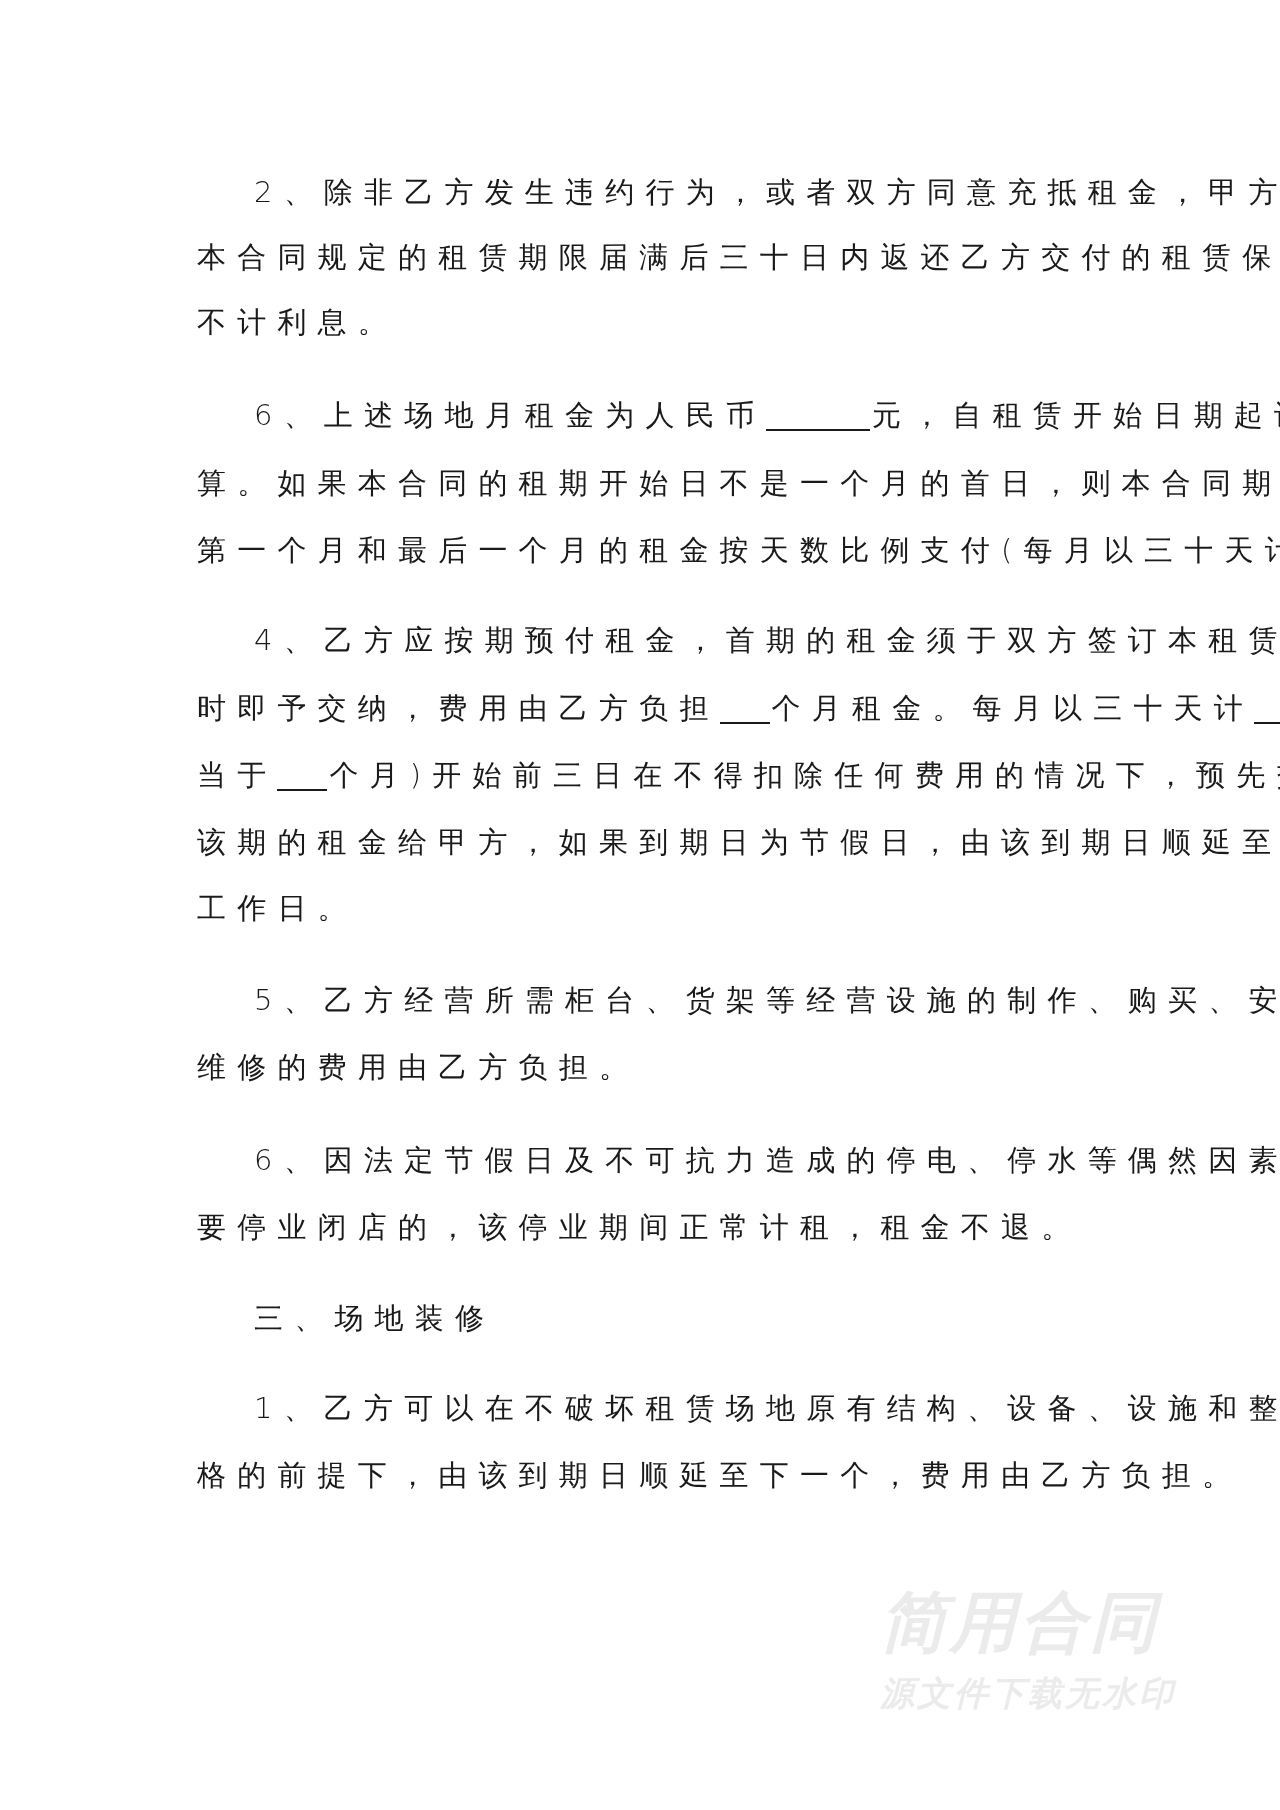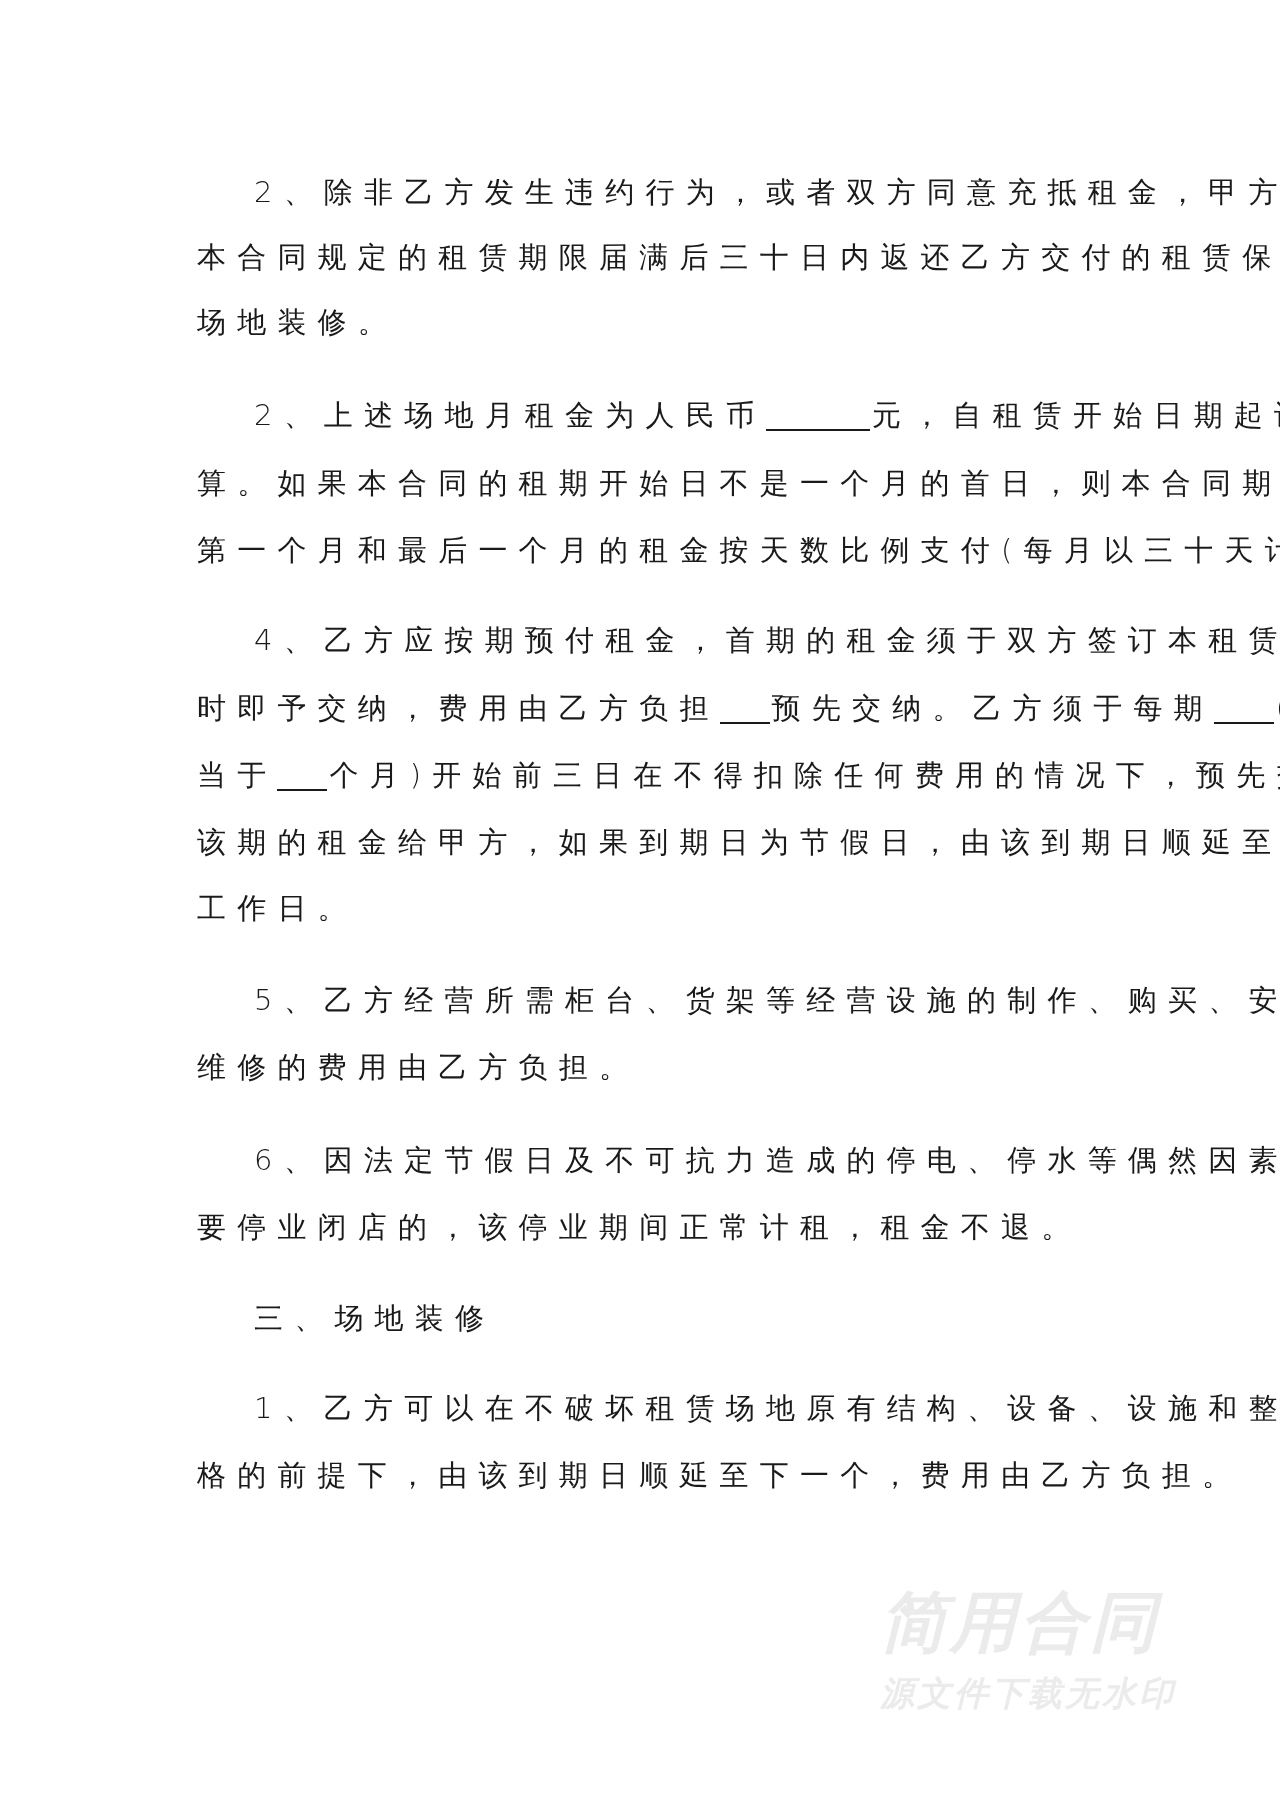--- a/index.html
+++ b/index.html
@@ -66,31 +66,31 @@
     white-space: nowrap;
   }
 </style>
 </head>
 <body>
 
 <div class="page">
 
   <div class="line indent" style="top:170px">2、除非乙方发生违约行为，或者双方同意充抵租金，甲方应在</div>
   <div class="line" style="top:235px">本合同规定的租赁期限届满后三十日内返还乙方交付的租赁保证金，</div>
-  <div class="line" style="top:300px">场地装修。</div>
+  <div class="line" style="top:300px">不计利息。</div>
 
   <div class="line indent" style="top:393px">
-    <span>2、上述场地月租金为人民币</span><span class="blank" style="width:104px"></span><span>元，自租赁开始日期起计</span>
+    <span>6、上述场地月租金为人民币</span><span class="blank" style="width:104px"></span><span>元，自租赁开始日期起计</span>
   </div>
   <div class="line" style="top:461px">算。如果本合同的租期开始日不是一个月的首日，则本合同期限内的</div>
   <div class="line" style="top:528px">第一个月和最后一个月的租金按天数比例支付(每月以三十天计)。</div>
 
   <div class="line indent" style="top:618px">4、乙方应按期预付租金，首期的租金须于双方签订本租赁合同</div>
   <div class="line" style="top:686px">
-    <span>时即予交纳，费用由乙方负担</span><span class="blank" style="width:50px"></span><span>预先交纳。乙方须于每期</span><span class="blank" style="width:60px"></span><span>(相</span>
+    <span>时即予交纳，费用由乙方负担</span><span class="blank" style="width:50px"></span><span>个月租金。每月以三十天计</span><span class="blank" style="width:60px"></span><span>(相</span>
   </div>
   <div class="line" style="top:753px">
     <span>当于</span><span class="blank" style="width:50px"></span><span>个月)开始前三日在不得扣除任何费用的情况下，预先交纳</span>
   </div>
   <div class="line" style="top:820px">该期的租金给甲方，如果到期日为节假日，由该到期日顺延至下一个</div>
   <div class="line" style="top:886px">工作日。</div>
 
   <div class="line indent" style="top:978px">5、乙方经营所需柜台、货架等经营设施的制作、购买、安装、</div>
   <div class="line" style="top:1045px">维修的费用由乙方负担。</div>
 

